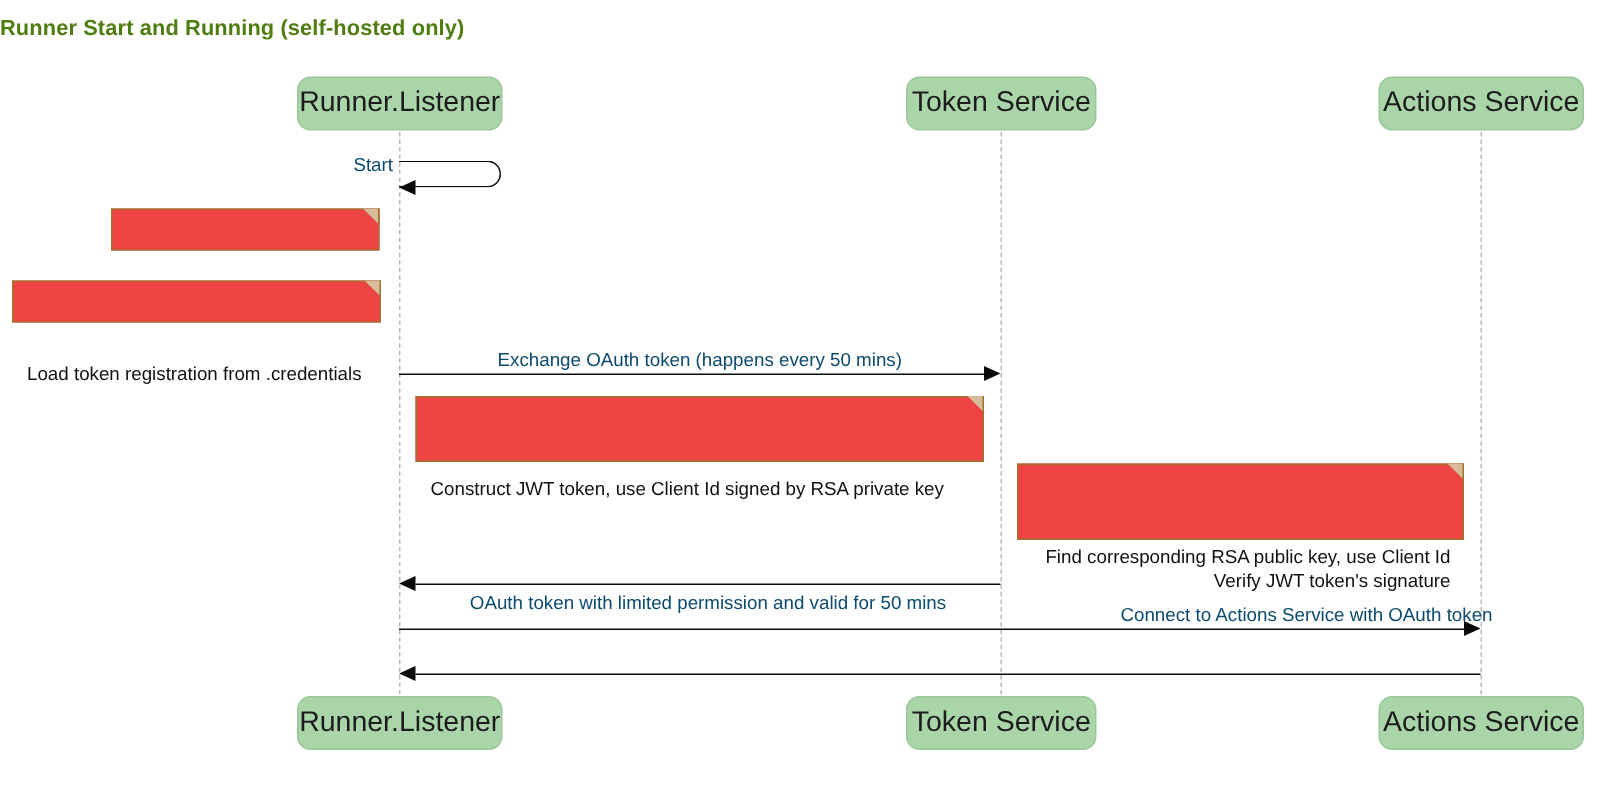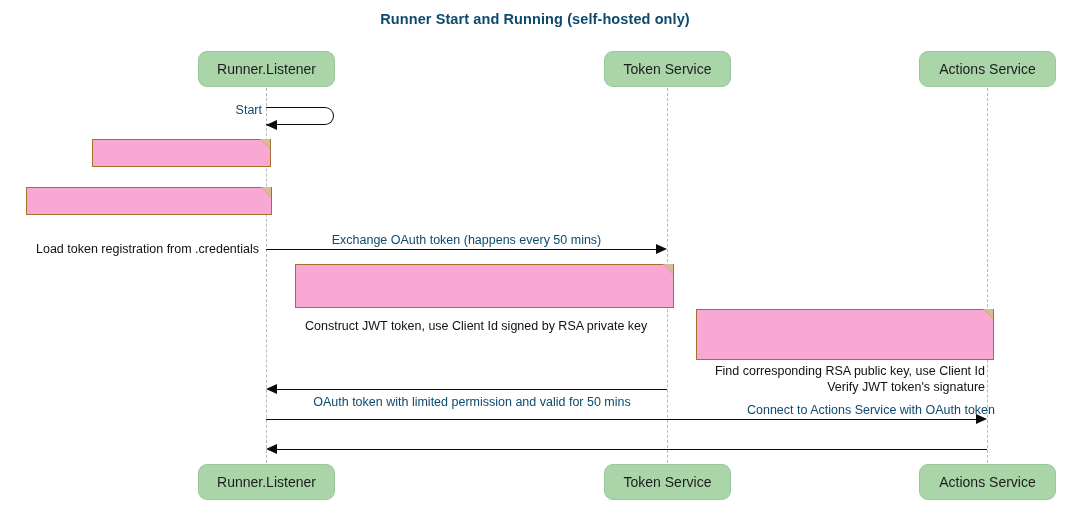--- a/index.html
+++ b/index.html
@@ -18,24 +18,23 @@
     background: #ffffff;
     overflow: hidden;
   }
 
   
   .diagram-title {
     position: absolute;
     left: 0;
     top: 11px;
     width: 1070px;
-    text-align: center;
     font-size: 14.5px;
     font-weight: bold;
-    color: #0c4a6e;
+    color: #4d7c0f;
     letter-spacing: 0.1px;
   }
 
   
   .lifeline {
     position: absolute;
     width: 0;
     border-left: 1px dashed #b9b9b9;
     top: 88px;
     height: 375px;
@@ -45,38 +44,37 @@
   .participant {
     position: absolute;
     box-sizing: border-box;
     height: 36px;
     background: #a9d5a9;
     border: 1px solid #9ac79a;
     border-radius: 9px;
     display: flex;
     align-items: center;
     justify-content: center;
-    font-size: 14px;
+    font-size: 19px;
     color: #1c1c1c;
     white-space: nowrap;
     padding: 0 14px;
   }
 
   
   .note {
     position: absolute;
     box-sizing: border-box;
-    background: #f9a8d4;
+    background: #ef4444;
     border: 1px solid #a3712e;
     font-size: 12.5px;
     color: #111111;
     line-height: 16px;
     padding: 5px 8px 5px 9px;
     white-space: pre-line;
-    margin-left: 18px;
   }
   .note .fold-edge {
     position: absolute;
     top: -1px;
     right: -1px;
     width: 0;
     height: 0;
     border-left: 11px solid transparent;
     border-top: 11px solid #a3712e;
   }

